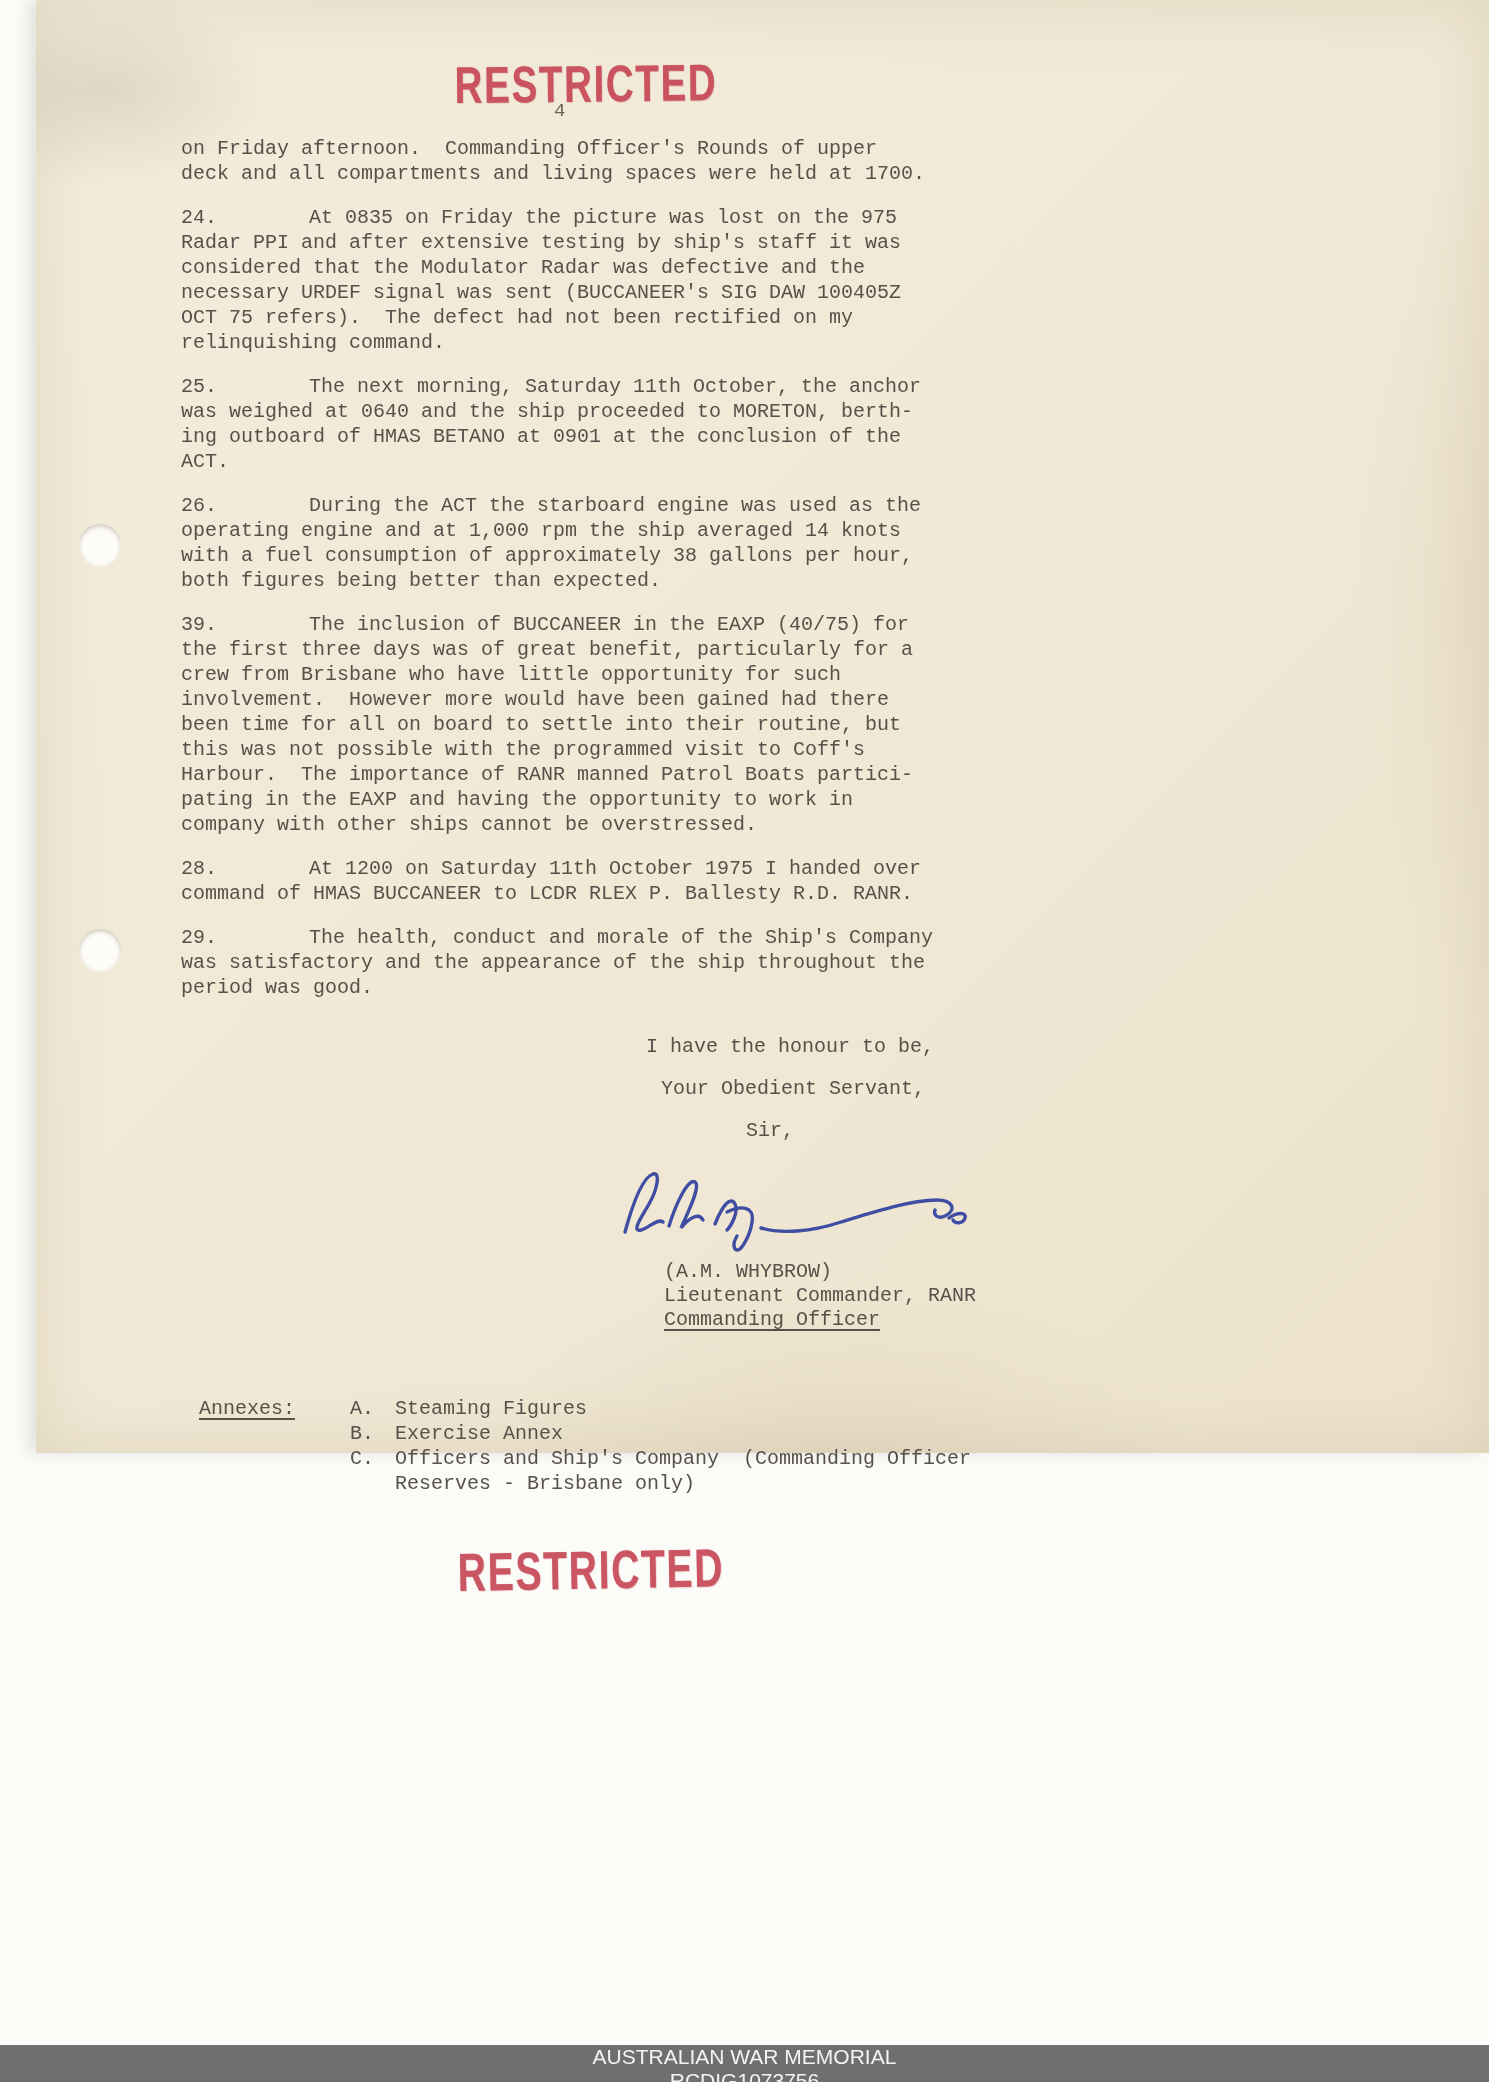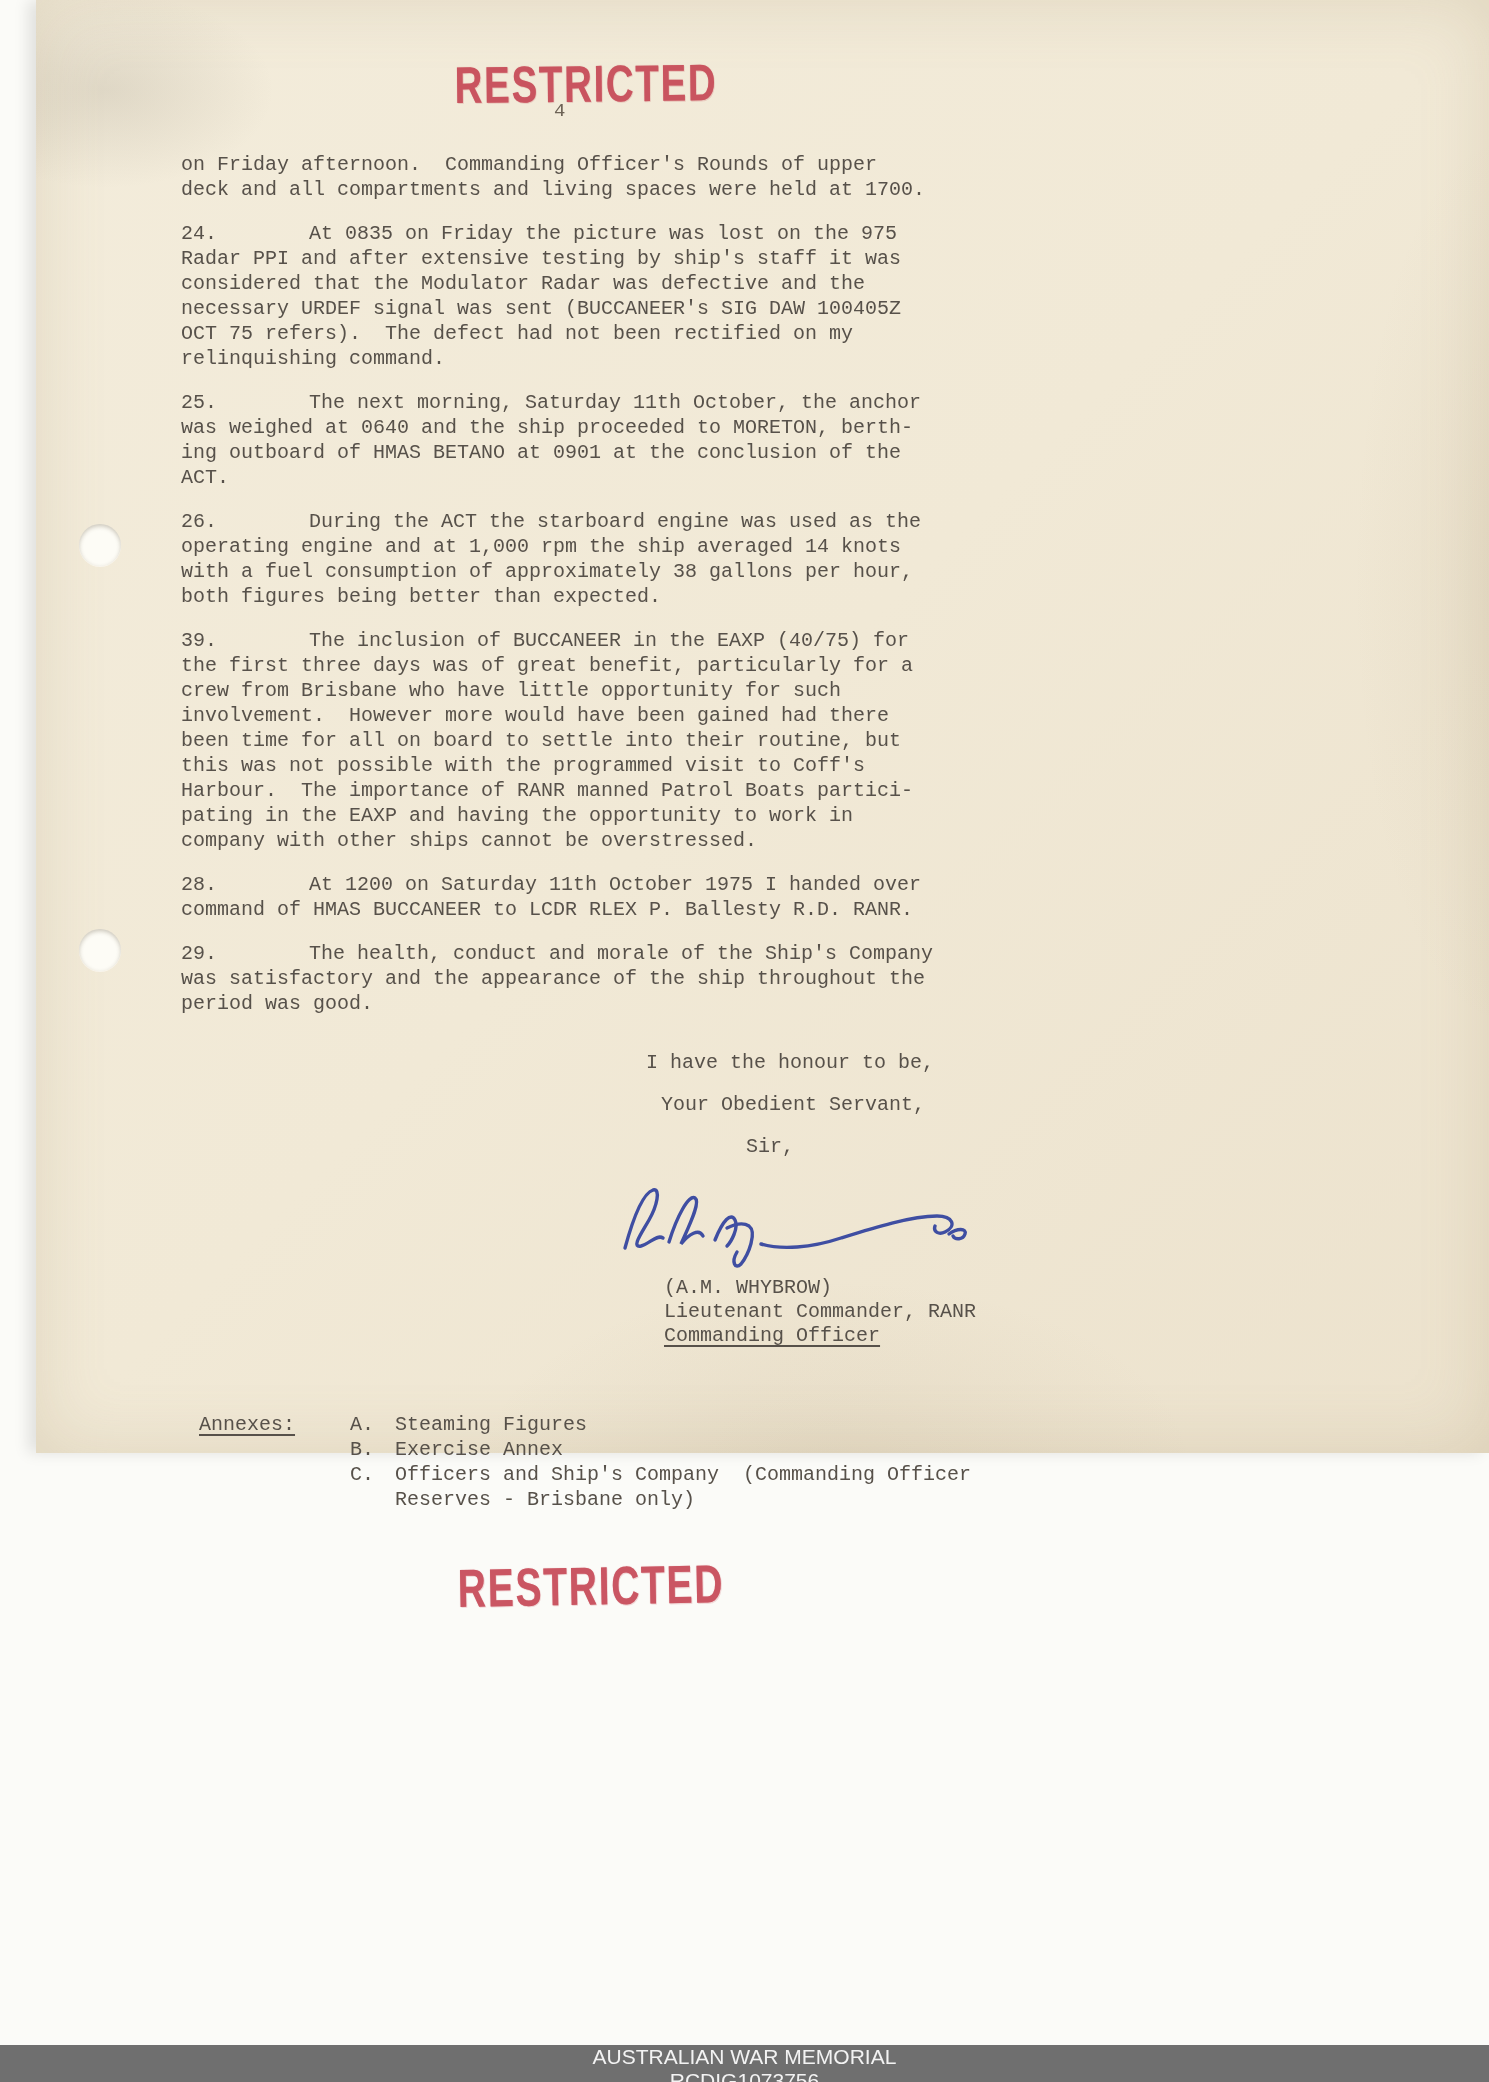--- a/index.html
+++ b/index.html
@@ -25,21 +25,21 @@
     text-shadow: 0 0 1px rgba(196,64,79,.55), 1px 1px 0 rgba(196,64,79,.18);
   }
   .stamp-top {
     position:absolute; top:56px; left:0; width:1100px; text-align:center;
     font-size:47px; transform:rotate(-.6deg) scale(.82,1.1); transform-origin:center;
   }
   .page-number { position:absolute; top:100px; left:518px; font-size:19px; color:#6d6356; }
 
   .content { position:absolute; left:145px; top:136px; width:1110px; color:#57514a; font-size:20px; line-height:25px; }
 
-  .para { position:relative; margin-bottom:19px;margin-top:16px; }
+  .para { position:relative; margin-bottom:19px; }
   .para-num { position:absolute; left:0; top:0; }
   .para-text { white-space:pre-wrap; text-indent:128px; }
   .para.intro .para-text { text-indent:0; }
 
   .closing { margin-top:4px; }
   .closing-line { margin-bottom:17px; }
   .cl-1 { margin-left:465px;margin-top:34px; }
   .cl-2 { margin-left:565px; }
   .cl-3 { margin-left:480px; }
 

